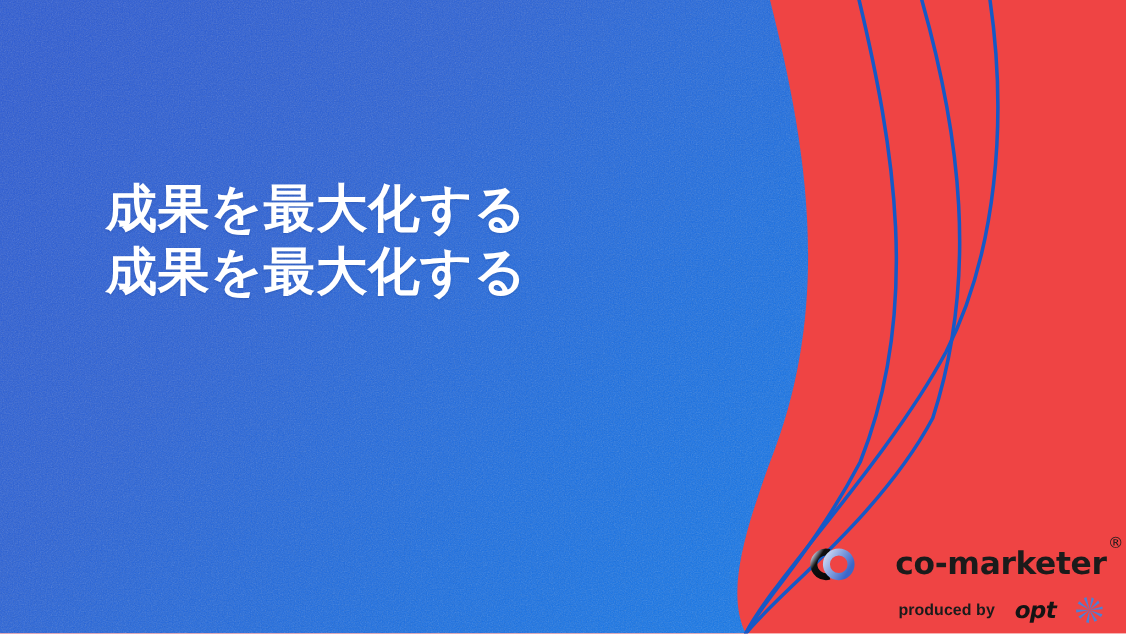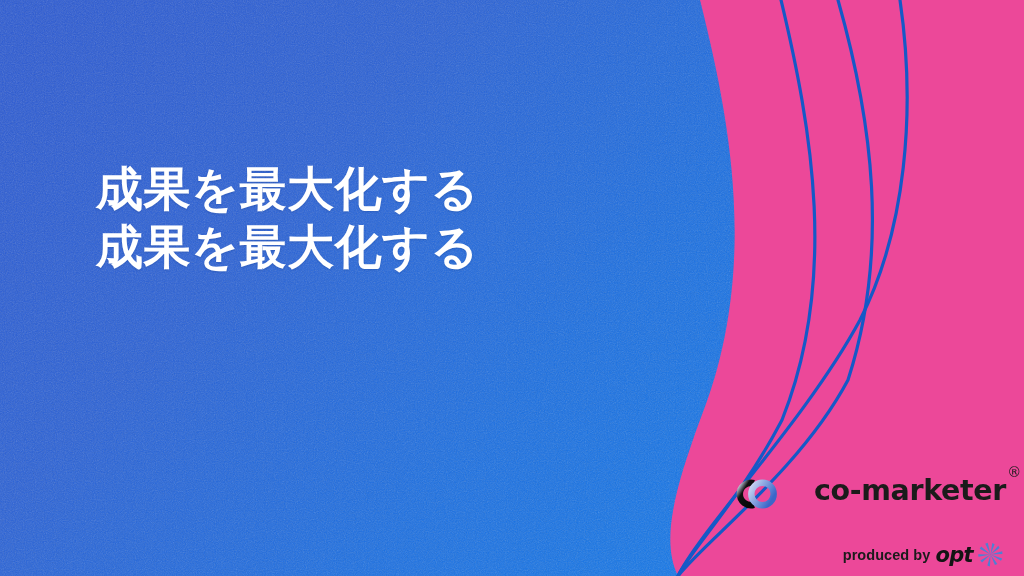--- a/index.html
+++ b/index.html
@@ -10,21 +10,21 @@
   }
   body {
     font-family: "Liberation Sans", "DejaVu Sans", sans-serif;
   }
 
   #slide {
     position: relative;
     width: 1024px;
     height: 576px;
     overflow: hidden;
-    background: #ec4899;
+    background: #ef4444;
   }
 
   
   .art-layer {
     position: absolute;
     inset: 0;
     width: 1024px;
     height: 576px;
   }
 
@@ -64,21 +64,21 @@
   
   .logo-lockup {
     position: absolute;
     right: 18px;
     bottom: 8px;
     z-index: 6;
     text-align: right;
   }
   .logo-row {
     display: flex;
-    align-items: flex-start;
+    align-items: center;
     justify-content: flex-end;
     gap: 27px;
     height: 42px;
   }
   .logo-mark { width: 58px; height: 34px; display: block; }
   .logo-wordmark {
     position: relative;
     font-size: 28.5px;
     font-weight: 700;
     color: #1b1b1b;
@@ -92,22 +92,22 @@
     right: -15px;
     font-size: 14px;
     font-weight: 400;
     color: #1b1b1b;
     line-height: 1;
   }
   .produced-row {
     display: flex;
     align-items: center;
     justify-content: flex-end;
-    gap: 5px;
-    margin-top: 22px;
+    gap: 18px;
+    margin-top: 7px;
     padding-right: 2px;
   }
   .produced-by {
     font-size: 14.5px;
     font-weight: 700;
     color: #1b1b1b;
     letter-spacing: .004em;
   }
   .opt-word {
     font-size: 21px;

